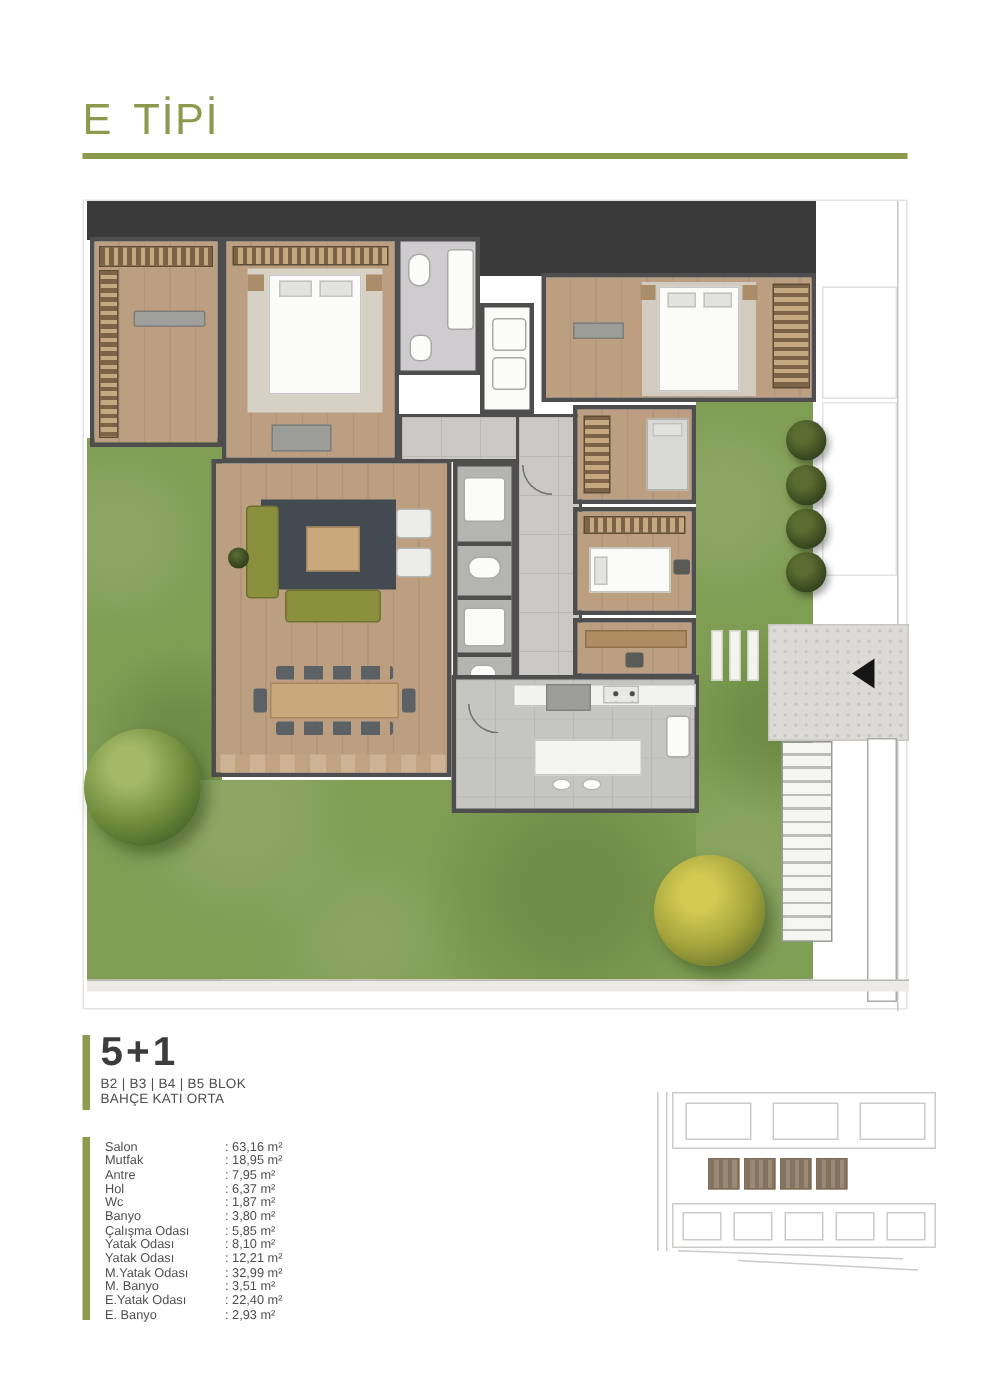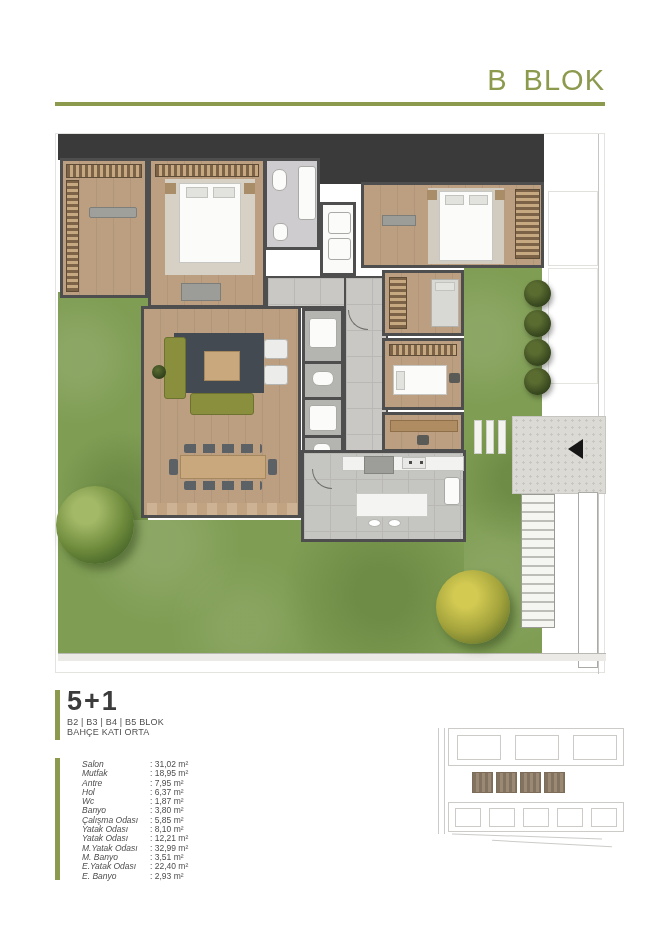--- a/index.html
+++ b/index.html
@@ -43,35 +43,35 @@
   .arc{border-left:1.5px solid #6f6f6b;border-bottom:1.5px solid #6f6f6b;border-radius:0 0 0 22px;}
   .sofa{background:#8a8f3e;border:1px solid #6d7230;border-radius:3px;}
   .chairstrip{background:repeating-linear-gradient(90deg,#5c6166 0 12px,transparent 12px 19px);border-radius:2px;}
 
   
   .bar{background:#8c9a4e;}
   .unit-type{left:67px;top:686px;font-size:27px;font-weight:bold;color:#3c3c3c;letter-spacing:2px;}
   .unit-sub{left:67px;top:718px;font-size:9px;color:#4e4e4e;line-height:9.5px;letter-spacing:.2px;}
   .list{left:66px;top:759px;width:190px;font-size:8.5px;color:#4e4e4e;}
   .row{position:relative;height:9.3px;}
-  .row .nm{position:absolute;left:16px;top:0;white-space:nowrap;font-style:italic;}
+  .row .nm{position:absolute;left:4px;top:0;white-space:nowrap;}
   .row .ar{position:absolute;left:84px;top:0;white-space:nowrap;}
 
   
   .sp-out{border:1px solid #cccbc8;background:#fff;}
   .sp-bld{border:1px solid #cccbc8;background:#fff;}
   .sp-hl{background:repeating-linear-gradient(90deg,rgba(0,0,0,.16) 0 3px,transparent 3px 6px),#9b8974;border:1px solid #7d6c57;}
   .sp-line{background:#cccbc8;}
 </style>
 </head>
 <body>
 
 <div class="page">
 
-  <div class="r hdr-right">B BLOK</div>
+  <div class="r hdr-left">E TİPİ</div>
   <div class="r hdr-rule"></div>
 
   <div class="r plan">
 
     <div class="r" style="left:542px;top:0;width:0;height:540px;border-left:1px solid #c6c6c2;"></div>
     <div class="r" style="left:492px;top:57px;width:50px;height:75px;border:1px solid #e0e0dc;background:#fff;"></div>
     <div class="r" style="left:492px;top:134px;width:50px;height:116px;border:1px solid #e4e4e0;background:#fff;"></div>
 
     <div class="r grass" style="left:2px;top:158px;width:90px;height:366px;"></div>
     <div class="r grass" style="left:2px;top:386px;width:462px;height:133px;"></div>
@@ -202,21 +202,21 @@
   <div class="r unit-type">5+1</div>
   <div class="r unit-sub">
     <div>B2 | B3 | B4 | B5 BLOK</div>
     <div>BAHÇE KATI ORTA</div>
   </div>
 
   <div class="r bar" style="left:55px;top:758px;width:5px;height:122px;"></div>
   <div class="r list">
     <div class="row">
         <span class="nm">Salon</span>
-        <span class="ar">: 31,02 m²</span>
+        <span class="ar">: 63,16 m²</span>
       </div>
     <div class="row">
         <span class="nm">Mutfak</span>
         <span class="ar">: 18,95 m²</span>
       </div>
     <div class="row">
         <span class="nm">Antre</span>
         <span class="ar">: 7,95 m²</span>
       </div>
     <div class="row">

